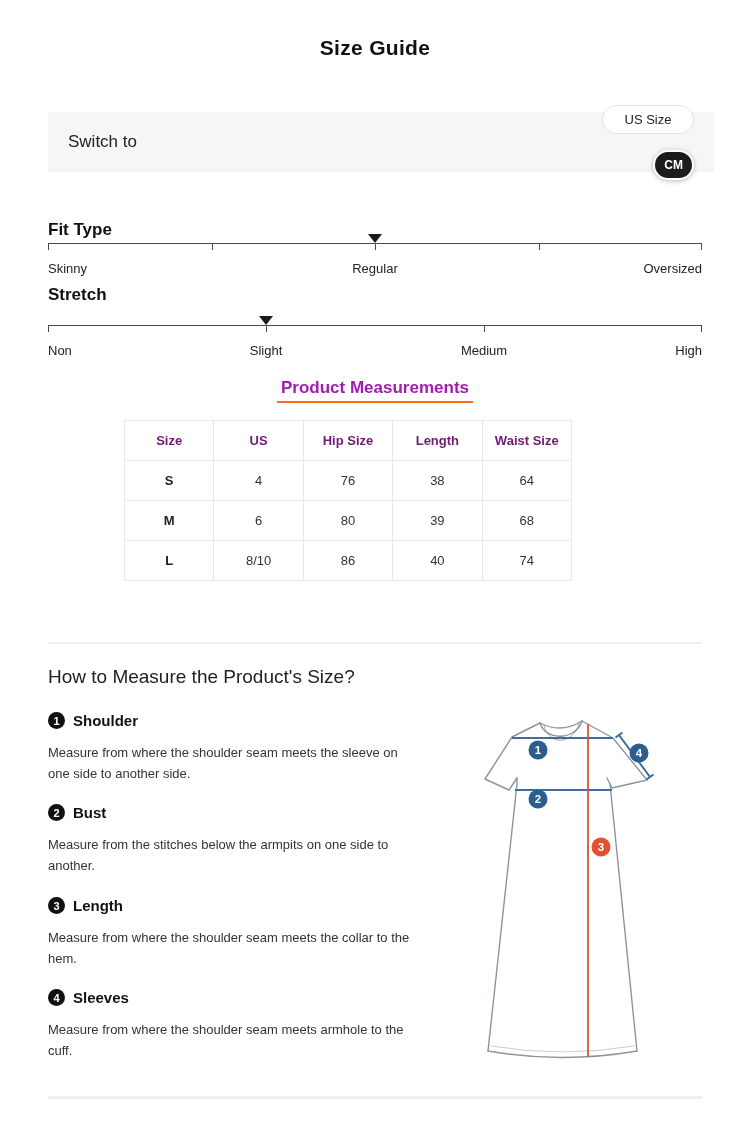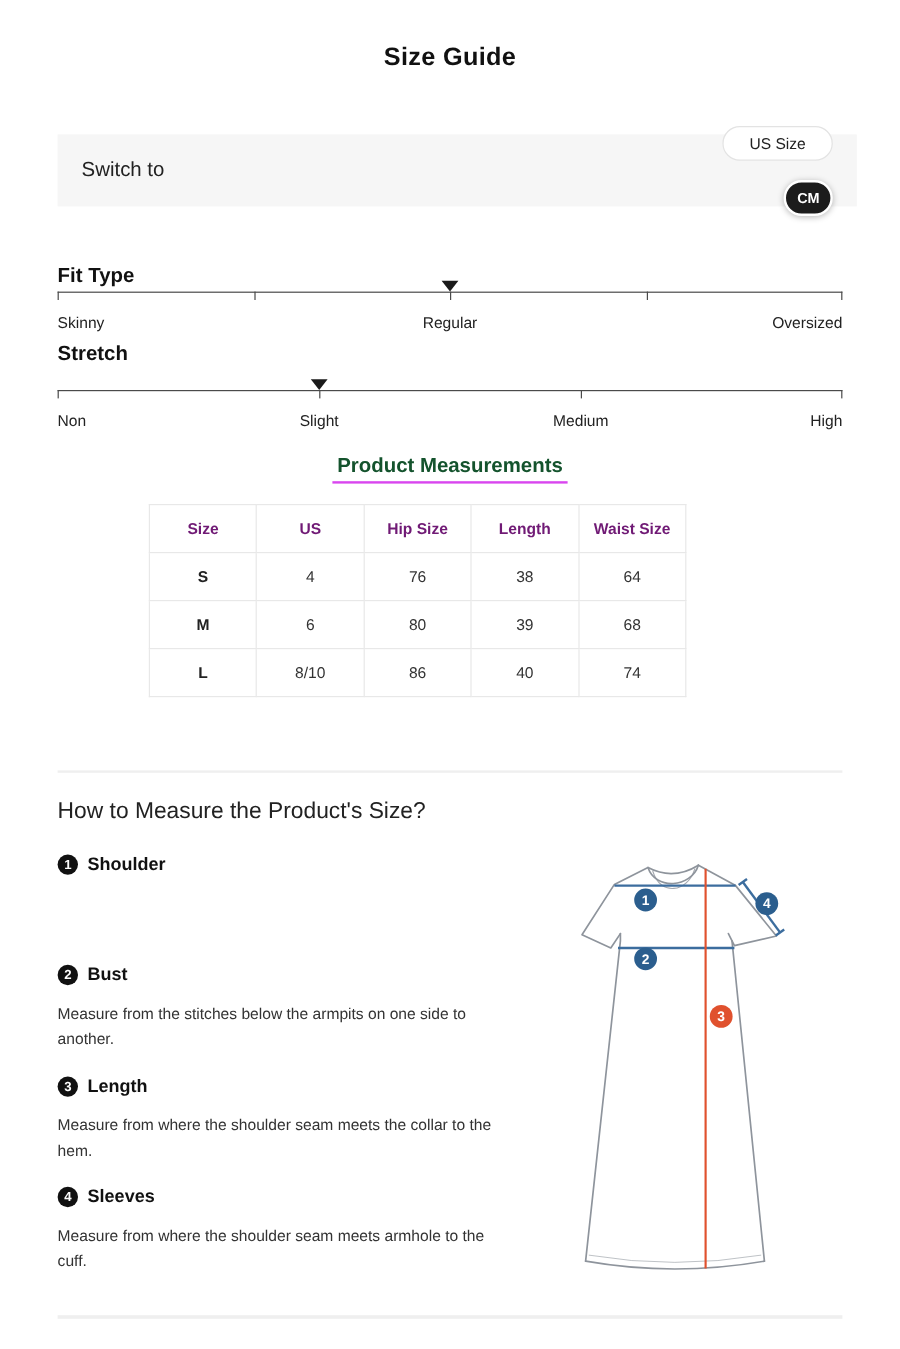--- a/index.html
+++ b/index.html
@@ -34,22 +34,22 @@
     border-left:7px solid transparent; border-right:7px solid transparent;
     border-top:9px solid #1a1a1a; transform:translateX(-50%); }
   .slider-labels { position:absolute; left:48px; right:48px; height:16px; font-size:13px; color:#222; }
   .slider-labels .lab { position:absolute; white-space:nowrap; }
   .lab.first { left:0; }
   .lab.last { right:0; }
   .lab.mid { transform:translateX(-50%); }
 
   
   .pm-title-wrap { position:absolute; top:378px; left:0; right:0; text-align:center; }
-  .pm-title { display:inline-block; font-size:17px; font-weight:bold; color:#14532d;
-    border-bottom:2px solid #d946ef; padding:0 4px 3px 4px; }
+  .pm-title { display:inline-block; font-size:17px; font-weight:bold; color:#a21caf;
+    border-bottom:2px solid #f97316; padding:0 4px 3px 4px; }
   table.meas { position:absolute; top:420px; left:124px; width:448px;
     border-collapse:collapse; table-layout:fixed; }
   table.meas th, table.meas td { border:1px solid #e8e8e8; height:40px;
     text-align:center; vertical-align:middle; font-size:13px; color:#333; }
   table.meas th { font-weight:bold; color:#701a75; }
   table.meas td:first-child { font-weight:bold; color:#222; }
   .footnote { position:absolute; top:594px; left:0; right:0; text-align:center;
     font-size:12.5px; color:#9d9d9d; }
 
   .divider { position:absolute; left:48px; right:48px; height:2px; background:#efefef; }
@@ -157,20 +157,21 @@
 
   <div class="divider" style="top:642px;"></div>
 
   <div class="howto-title">How to Measure the Product's Size?</div>
 
   <div class="howto-item" style="top:712px;">
     <div class="howto-head">
       <span class="num-badge">1</span>
       <span class="howto-name">Shoulder</span>
     </div>
+    <div class="howto-desc">Measure from where the shoulder seam meets the sleeve on one side to another side.</div>
   </div>
 
   <div class="howto-item" style="top:804px;">
     <div class="howto-head">
       <span class="num-badge">2</span>
       <span class="howto-name">Bust</span>
     </div>
     <div class="howto-desc">Measure from the stitches below the armpits on one side to another.</div>
   </div>
 

